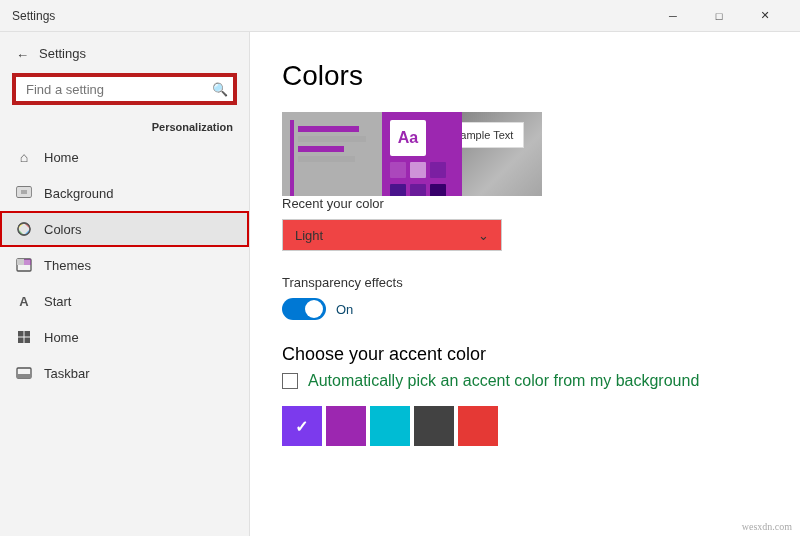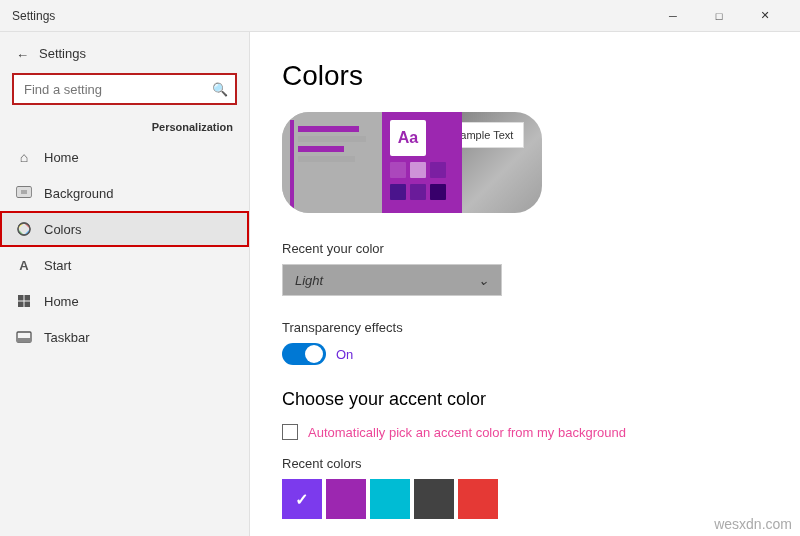--- a/index.html
+++ b/index.html
@@ -74,21 +74,21 @@
       gap: 10px;
     }
 
     .sidebar-search {
       margin: 6px 12px 12px 12px;
       position: relative;
     }
     .sidebar-search input {
       width: 100%;
       height: 32px;
-      border: 2px solid #b91c1c;
+      border: 4px solid #b91c1c;
       background: #fff;
       padding: 0 30px 0 10px;
       font-size: 13px;
       outline: none;
     }
     .search-icon-wrap {
       position: absolute;
       right: 8px;
       top: 50%;
       transform: translateY(-50%);
@@ -142,26 +142,24 @@
       font-size: 28px;
       font-weight: 300;
       color: #000;
       margin-bottom: 20px;
     }
 
     
     .preview-container {
       display: flex;
       gap: 0;
-      margin-bottom: 28px;
       width: 260px;
-      height: 101px;
+      height: 84px;
       overflow: hidden;
       position: relative;
-      border-radius: 27px;
     }
 
     .preview-left {
       width: 100px;
       height: 120px;
       background: #c0c0c0;
       position: relative;
       flex-shrink: 0;
     }
 
@@ -237,26 +235,25 @@
       margin-bottom: 8px;
     }
 
     .dropdown-select {
       display: flex;
       align-items: center;
       justify-content: space-between;
       width: 220px;
       height: 32px;
       border: 1px solid #ccc;
-      background: #a3a3a3;
+      background: #ef4444;
       padding: 0 12px;
       font-size: 13px;
       cursor: pointer;
       color: #333;
-      font-style: italic;
     }
 
     .toggle-row {
       display: flex;
       align-items: center;
       gap: 10px;
     }
     .toggle {
       width: 44px;
       height: 22px;
@@ -271,47 +268,47 @@
       height: 18px;
       background: #fff;
       border-radius: 50%;
       position: absolute;
       top: 2px;
       right: 3px;
       transition: all 0.2s;
     }
     .toggle-label {
       font-size: 13px;
-      color: #6d28d9;
+      color: #0c4a6e;
       text-align: center;
     }
 
     .accent-title {
       font-size: 18px;
       font-weight: 400;
-      margin-bottom: 14px;
+      margin-bottom: 7px;
       color: #000;
     }
 
     .checkbox-row {
       display: flex;
       align-items: center;
       gap: 10px;
       margin-bottom: 16px;
     }
     .checkbox-box {
       width: 16px;
       height: 16px;
       border: 1px solid #666;
       background: #fff;
       flex-shrink: 0;
     }
     .checkbox-label {
-      font-size: 13px;
-      color: #ec4899;
+      font-size: 16px;
+      color: #15803d;
     }
 
     .recent-colors-label {
       font-size: 13px;
       color: #333;
       margin-bottom: 8px;
     }
 
     .color-swatches {
       display: flex;
@@ -330,22 +327,23 @@
       color: #fff;
       font-size: 16px;
       font-weight: 700;
     }
 
     
     .watermark {
       position: fixed;
       bottom: 4px;
       right: 8px;
-      font-size: 14px;
+      font-size: 10px;
       color: #aaa;
+      font-family: Liberation Serif, serif;
     }
   </style>
 </head>
 <body>
 
 <div class="title-bar">
   <span class="title-bar-title">Settings</span>
   <div class="title-bar-controls">
     <button class="title-bar-btn">─</button>
     <button class="title-bar-btn">□</button>
@@ -393,20 +391,30 @@
           <path d="M14 8 A6 6 0 0 1 8 14" fill="#64b5f6" stroke="none"></path>
           <path d="M8 14 A6 6 0 0 1 2 8" fill="#81c784" stroke="none"></path>
           <path d="M2 8 A6 6 0 0 1 8 2" fill="#fff176" stroke="none"></path>
           <circle cx="8" cy="8" r="6" fill="none" stroke="#555" stroke-width="1.3"></circle>
         </svg>
       </span>
       <span>Colors</span>
     </div>
 
 
+    <div class="sidebar-item">
+      <span class="sidebar-icon">
+        <svg width="16" height="14" viewBox="0 0 16 14">
+            <rect x="1" y="1" width="14" height="12" rx="1" fill="none" stroke="#555" stroke-width="1.3"></rect>
+            <rect x="1" y="1" width="7" height="6" fill="#ccc"></rect>
+            <rect x="8" y="1" width="7" height="6" fill="#9c27b0" opacity="0.5"></rect>
+          </svg>
+      </span>
+      <span>Themes</span>
+    </div>
 
     <div class="sidebar-item">
       <span class="sidebar-icon" style="font-weight:700;font-size:13px;color:#555;">A</span>
       <span>Start</span>
     </div>
 
     <div class="sidebar-item">
       <span class="sidebar-icon">
         <svg width="14" height="14" viewBox="0 0 14 14">
             <rect x="1" y="1" width="5.5" height="5.5" fill="#555"></rect>
@@ -488,21 +496,20 @@
     </div>
 
     <div class="setting-section">
       <div class="accent-title">Choose your accent color</div>
 
       <div class="checkbox-row">
         <div class="checkbox-box"></div>
         <span class="checkbox-label">Automatically pick an accent color from my background</span>
       </div>
 
-      <div class="recent-colors-label">Recent colors</div>
       <div class="color-swatches">
 
         <div class="color-swatch" style="background:#7c3aed;">
           <span class="swatch-check">✓</span>
         </div>
 
         <div class="color-swatch" style="background:#9c27b0;"></div>
 
         <div class="color-swatch" style="background:#00bcd4;"></div>
 

